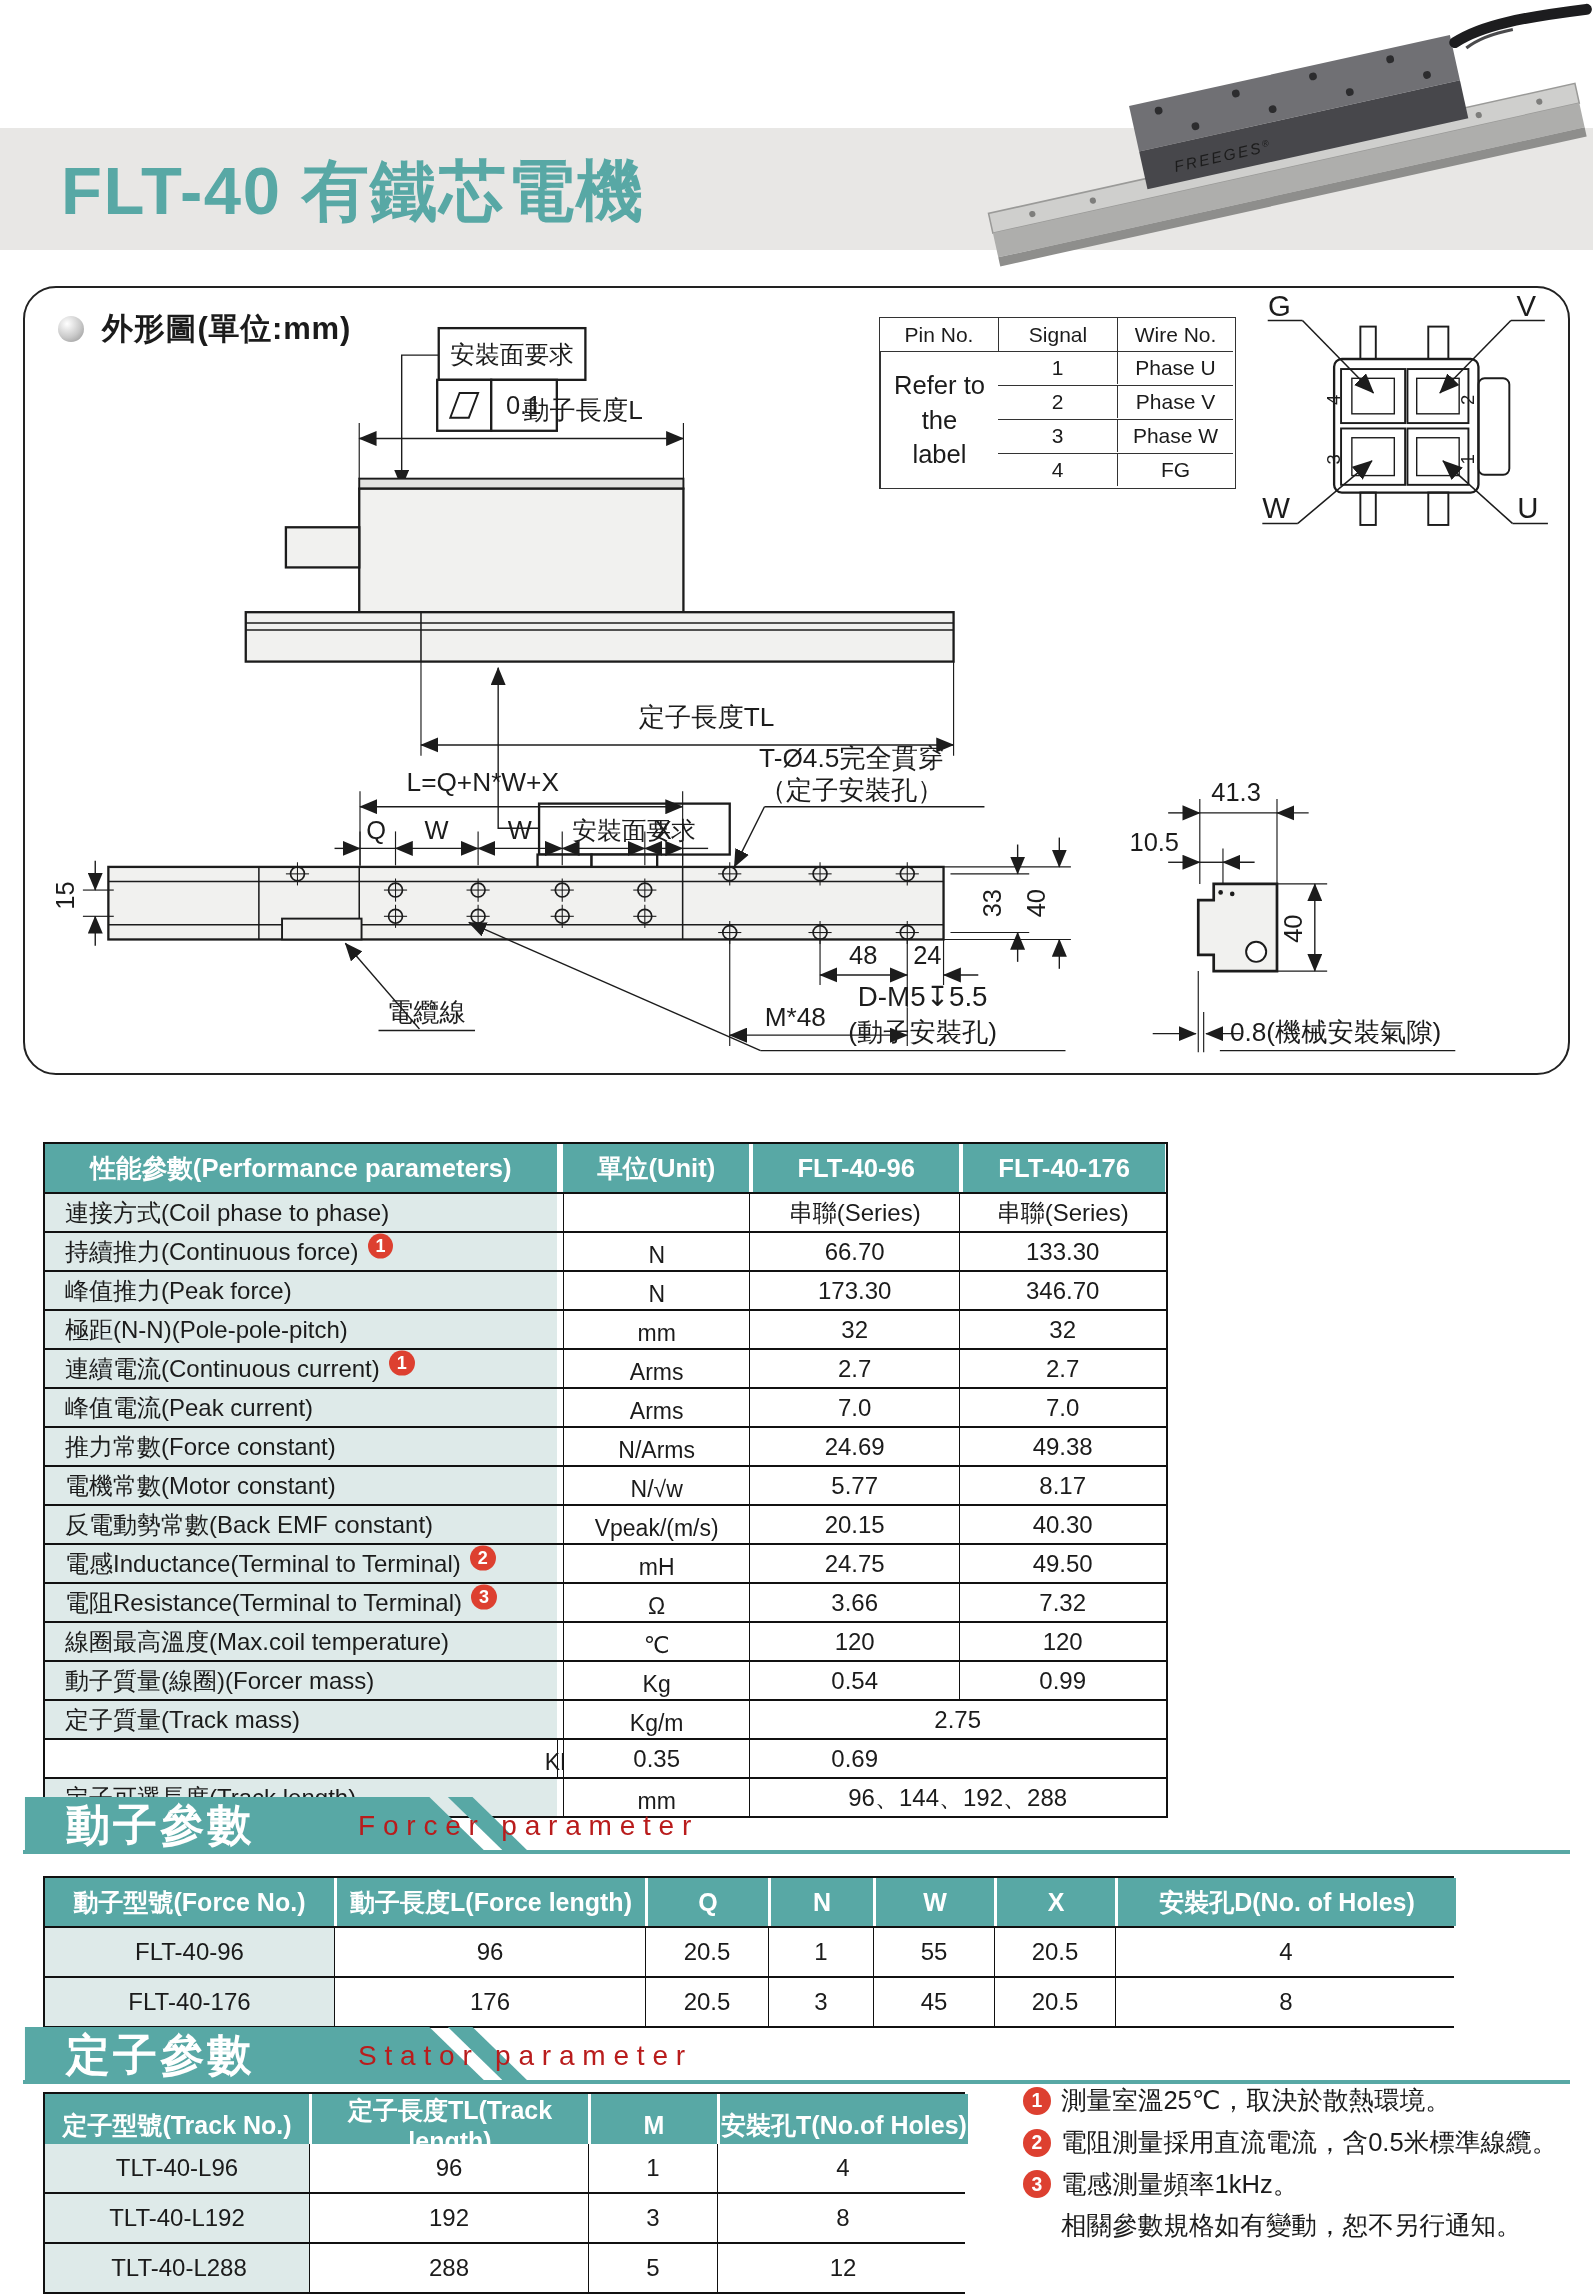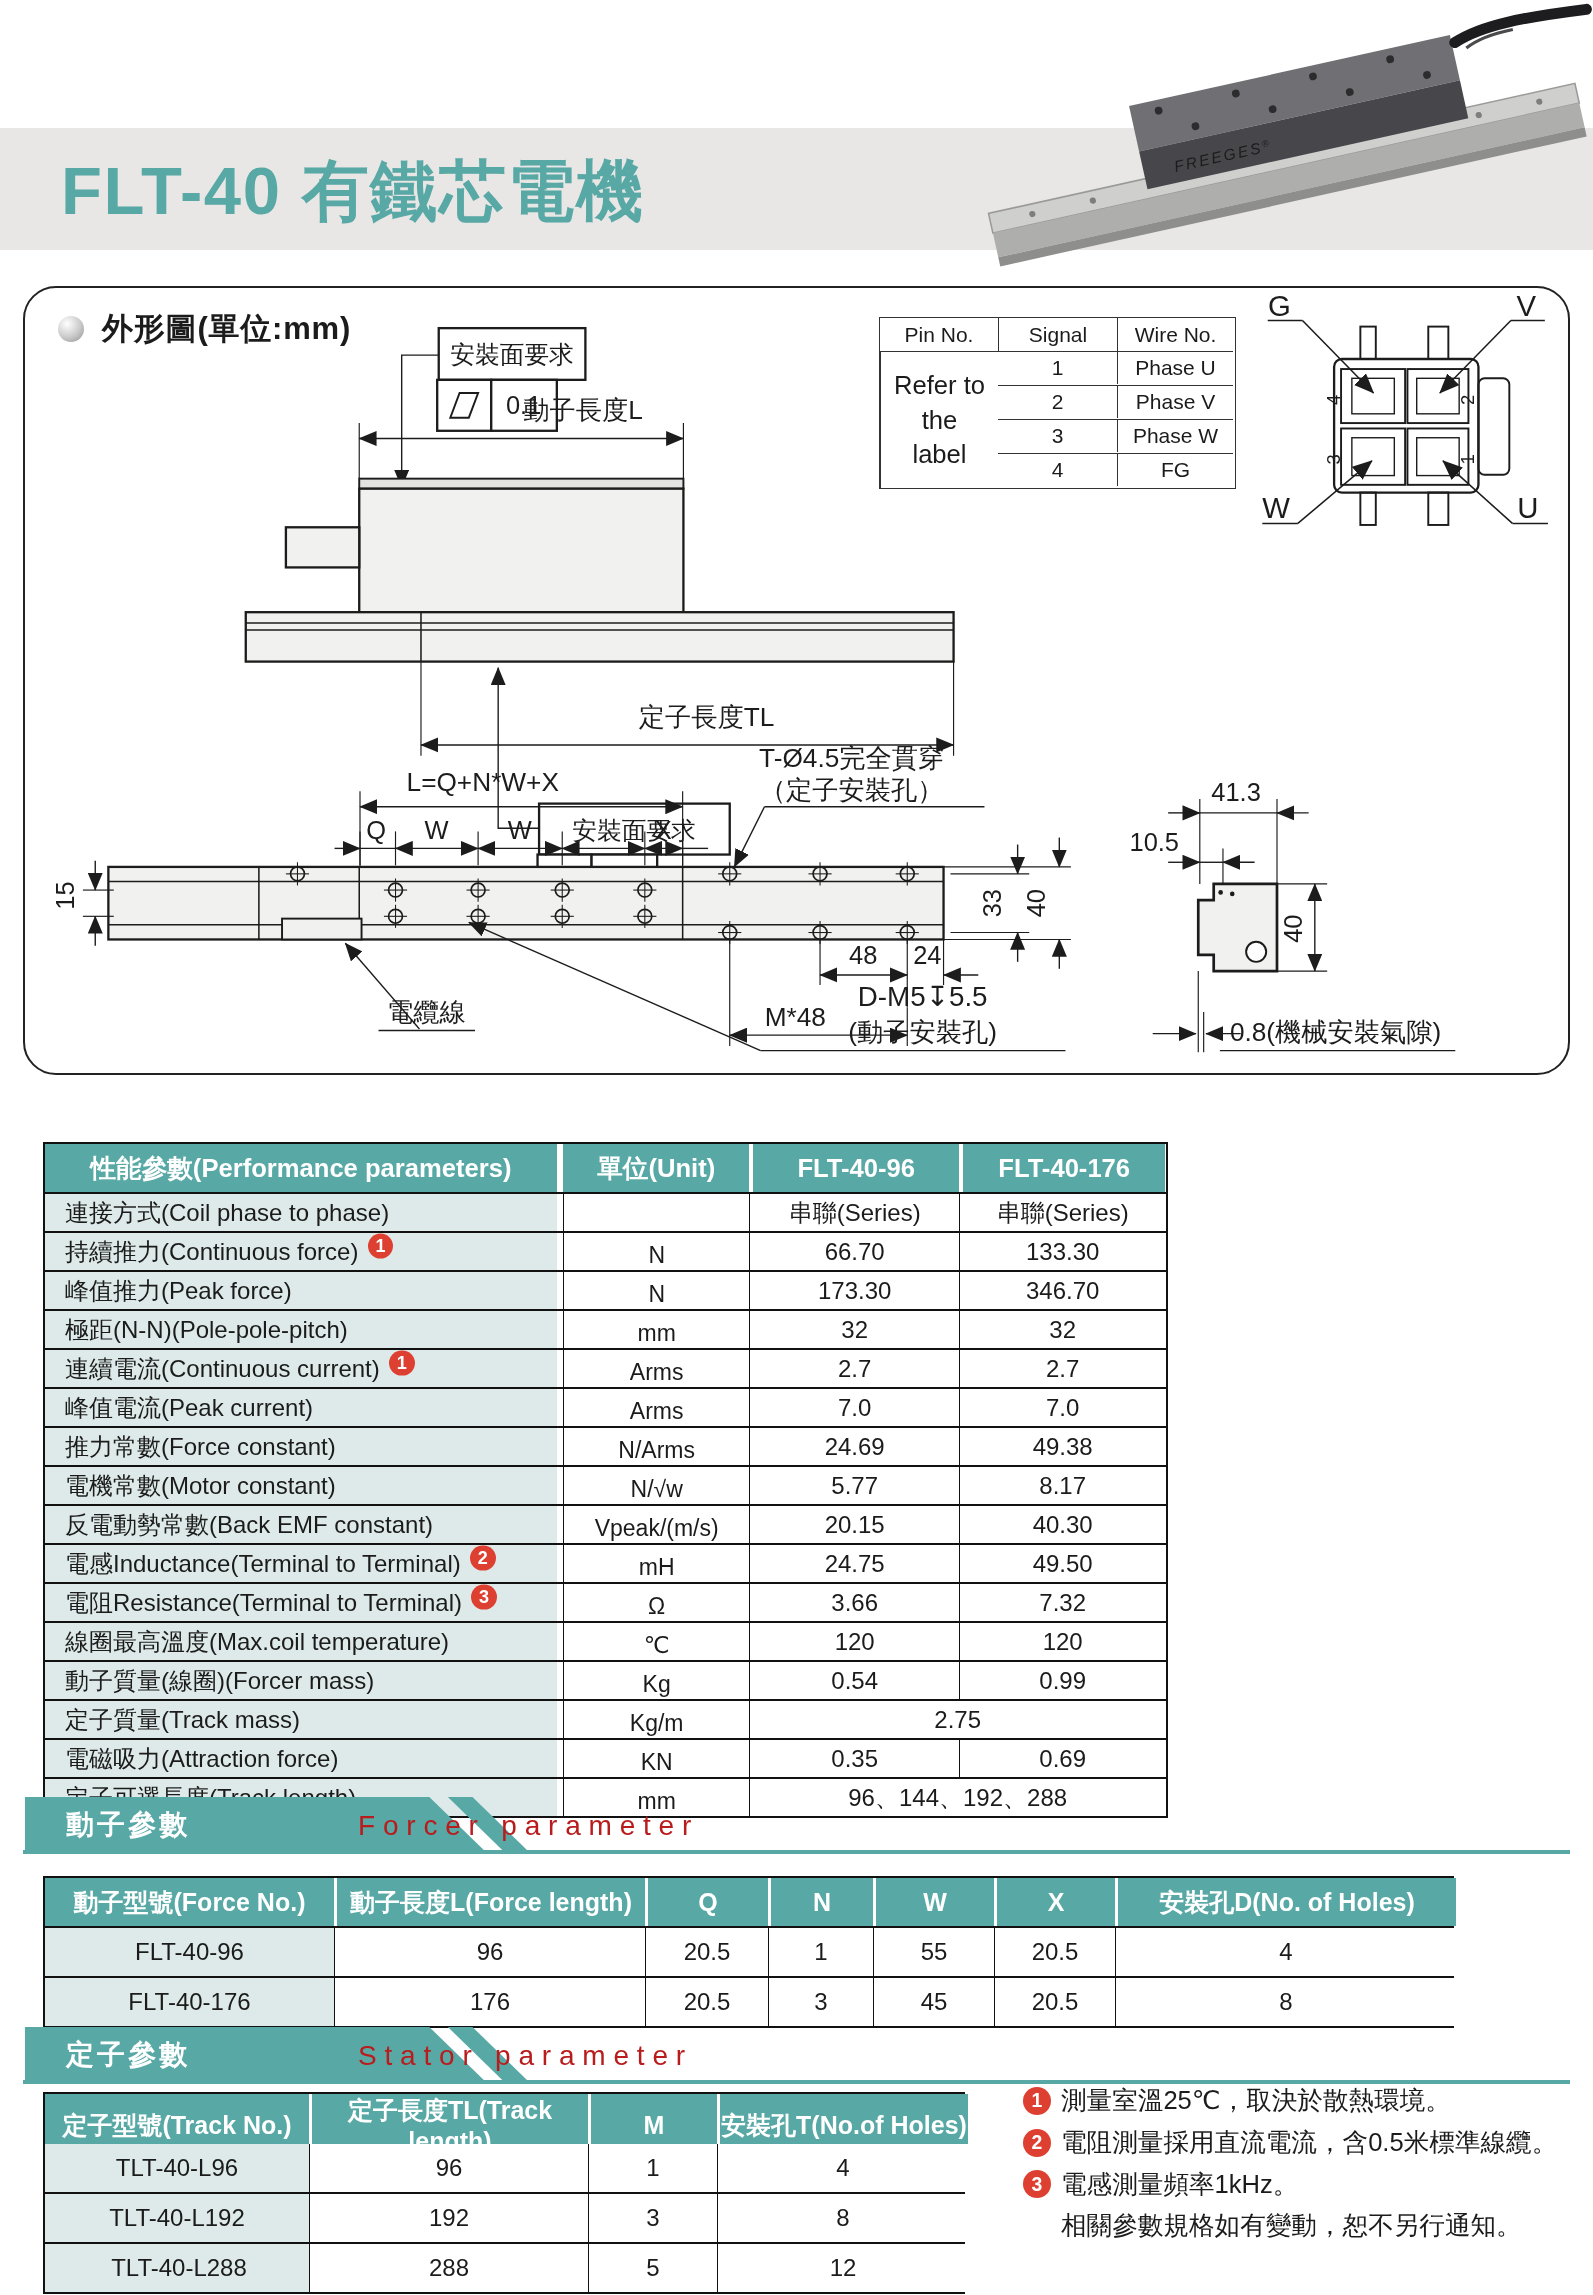--- a/index.html
+++ b/index.html
@@ -60,21 +60,21 @@
   #stbl .hrow,#stbl .drow{grid-template-columns:264px 279px 129px 251px}
   #stbl .hrow{height:48px;font-size:25px}
   #stbl .drow{height:50px;font-size:24px}
   .gen .hc + .hc{border-left:3.9px solid #fff}
   .gen .cell + .cell{border-left:1.9px solid #111}
 
   
   .secbanner{position:absolute;left:23px;width:1547px;height:57px}
   .secbanner .bar{position:absolute;left:0;bottom:0;width:100%;height:3.9px;background:var(--teal)}
   .secbanner svg{position:absolute;left:0;top:0}
-  .secbanner .zh{position:absolute;left:43px;top:0;height:74px;line-height:56px;color:#fff;font-size:28px;font-weight:700;letter-spacing:3.1px}
+  .secbanner .zh{position:absolute;left:43px;top:0;height:74px;line-height:56px;color:#fff;font-size:44px;font-weight:700;letter-spacing:3.1px}
   .secbanner .en{position:absolute;left:335px;top:0;height:57px;line-height:57px;color:#b91c1c;font-size:28px;letter-spacing:7.8px;white-space:nowrap}
   #fban{top:1797px} #sban{top:2027px}
 
   
   .notes{position:absolute;left:1023px;top:2086px;width:559px;display:flex;flex-direction:column;gap:13px}
   .note{display:flex;align-items:flex-start;gap:10px;font-size:25.6px;line-height:1.1}
   .note .nb{width:28px;height:28px;border-radius:50%;background:var(--red);color:#fff;font-size:19.4px;font-weight:700;display:flex;align-items:center;justify-content:center;flex:none;margin-top:0.8px}
   .note.noBadge .nb{visibility:hidden}
 
   
@@ -489,23 +489,20 @@
         </div>
         <div class="drow">
           <div class="cell lab">
             <span>定子質量(Track mass)</span>
           </div>
           <div class="cell gap"></div>
           <div class="cell unit bl">Kg/m</div>
           <div class="cell bl merged">2.75</div>
         </div>
         <div class="drow">
-          <div class="cell lab">
-            <span>電磁吸力(Attraction force)</span>
-          </div>
           <div class="cell gap"></div>
           <div class="cell unit bl">KN</div>
           <div class="cell bl">0.35</div>
           <div class="cell bl">0.69</div>
         </div>
         <div class="drow">
           <div class="cell lab">
             <span>定子可選長度(Track length)</span>
           </div>
           <div class="cell gap"></div>

